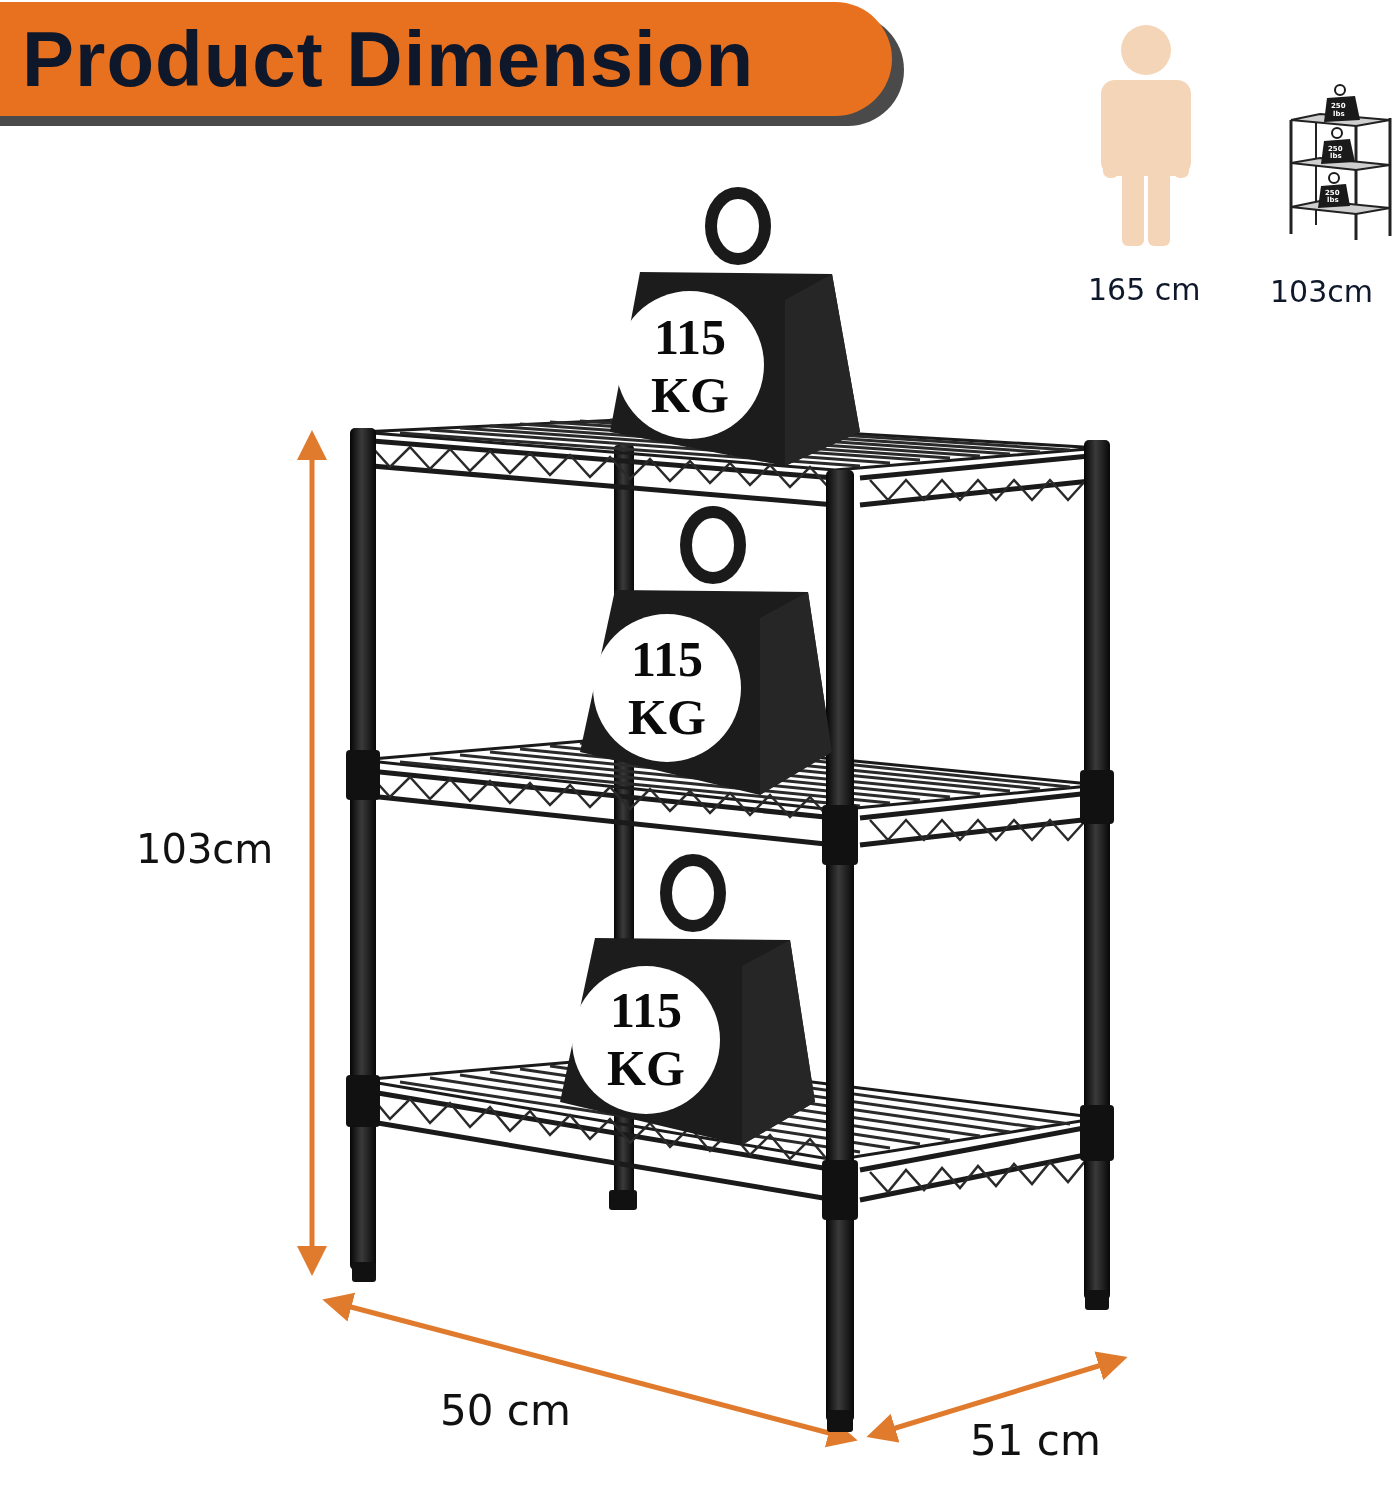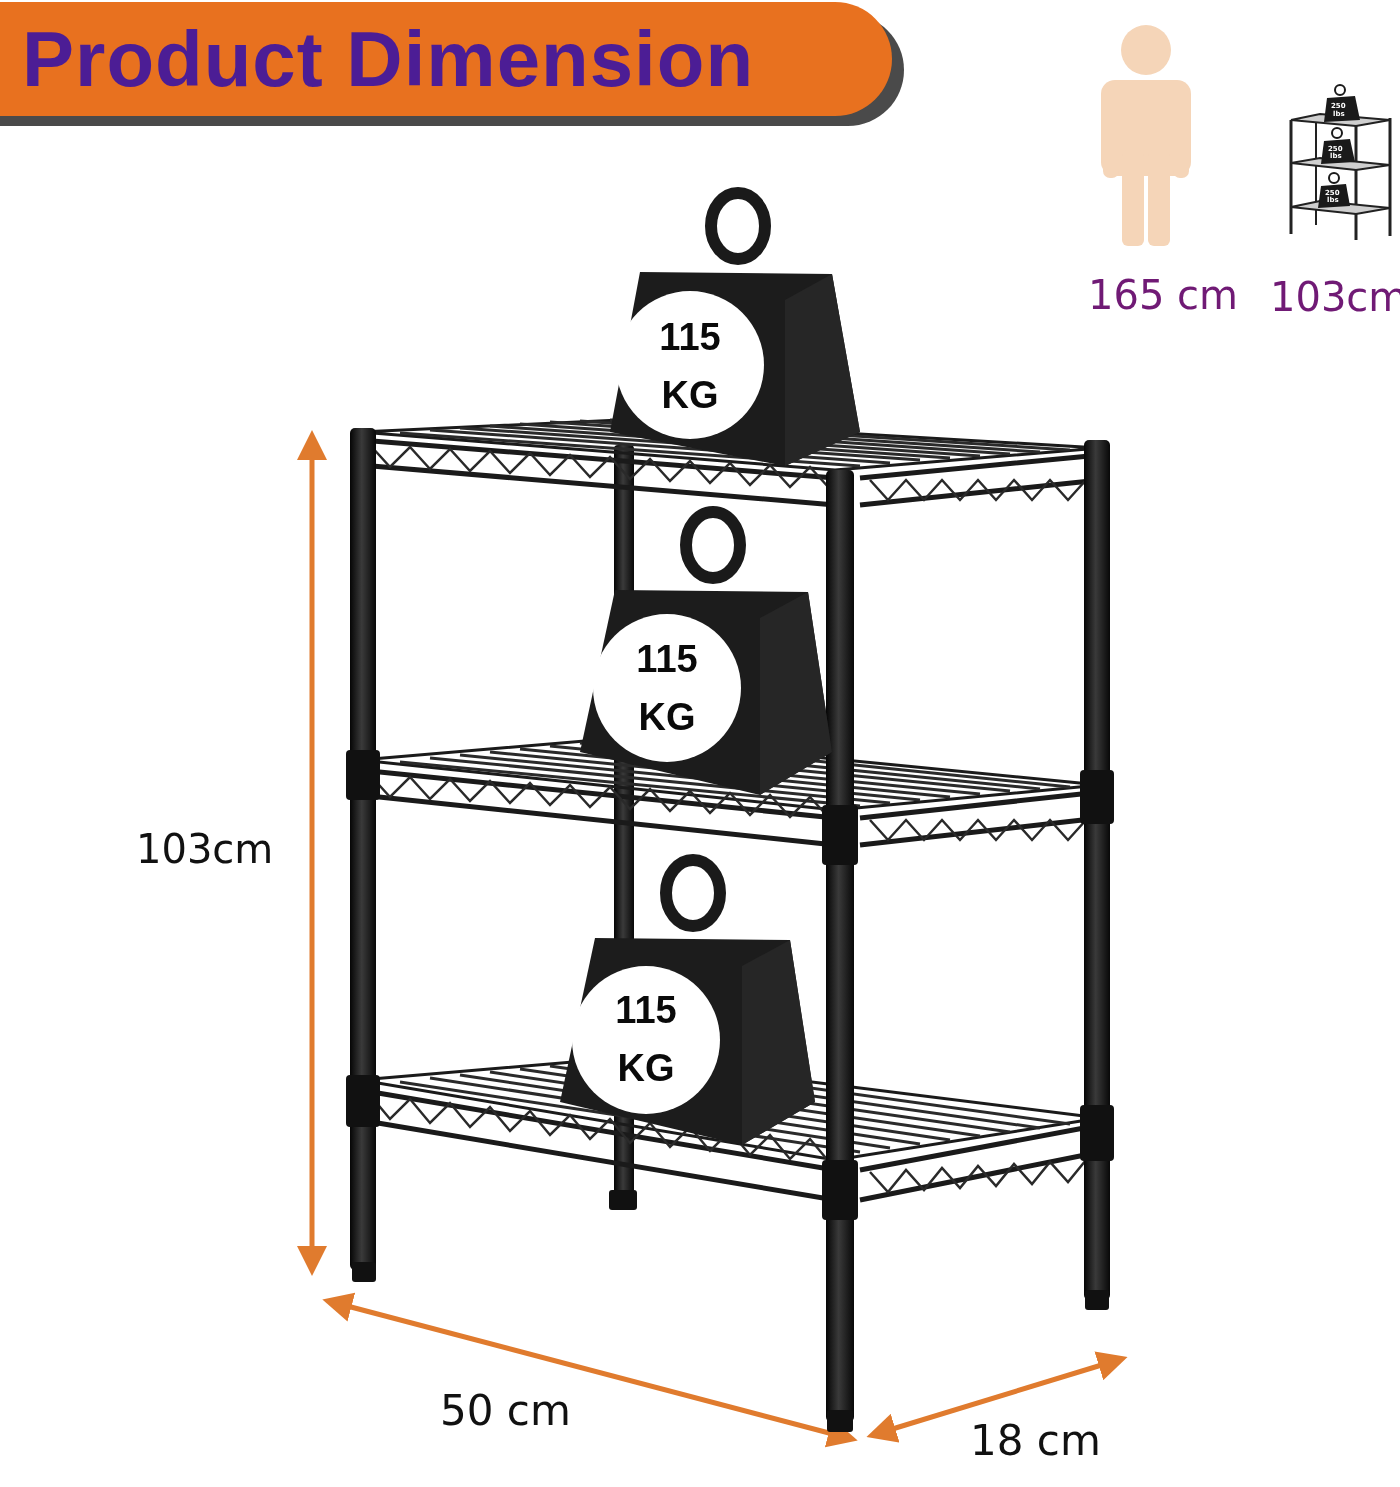--- a/index.html
+++ b/index.html
@@ -9,33 +9,33 @@
     .title-banner-shadow {
       position: absolute; left: 0; top: 14px; width: 904px; height: 112px;
       background: #4a4a4a; border-radius: 0 60px 60px 0;
     }
     .title-banner {
       position: absolute; left: 0; top: 2px; width: 892px; height: 114px;
       background: #e8711f; border-radius: 0 58px 58px 0;
       display: flex; align-items: center; padding-left: 22px;
     }
     .title-text {
-      color: #4c1d95; font-family: "Liberation Sans", sans-serif; font-weight: bold;
+      color: #0f172a; font-family: "Liberation Sans", sans-serif; font-weight: bold;
       font-size: 78px; letter-spacing: 1px; line-height: 1;
     }
 
     .compare-label {
-      position: absolute; font-family: "DejaVu Sans", sans-serif; font-size: 40px; color: #701a75;
+      position: absolute; font-family: "DejaVu Sans", sans-serif; font-size: 30px; color: #0f172a;
     }
     .dim-label {
       position: absolute; font-family: "DejaVu Sans", sans-serif; color: #111;
     }
     .weight-label {
       position: absolute; width: 140px; text-align: center;
-      font-family: Liberation Sans, sans-serif; font-weight: bold; font-size: 38px;
+      font-family: Liberation Serif, serif; font-weight: bold; font-size: 50px;
       color: #0a0a0a; line-height: 58px;
     }
     svg { position: absolute; left: 0; top: 0; }
   </style>
 </head>
 <body>
 
 <div class="title-banner-shadow"></div>
 <div class="title-banner">
   <span class="title-text">Product Dimension</span>
@@ -204,13 +204,13 @@
 <div class="weight-label" style="left:576px; top:981px;">
   <div>115</div>
   <div>KG</div>
 </div>
 
 <span class="compare-label" style="left:1088px; top:272px;">165 cm</span>
 <span class="compare-label" style="left:1270px; top:274px;">103cm</span>
 
 <span class="dim-label" style="left:136px; top:826px; font-size:40px;">103cm</span>
 <span class="dim-label" style="left:440px; top:1386px; font-size:42px;">50 cm</span>
-<span class="dim-label" style="left:970px; top:1416px; font-size:42px;">18 cm</span>
+<span class="dim-label" style="left:970px; top:1416px; font-size:42px;">51 cm</span>
 
 </body></html>

